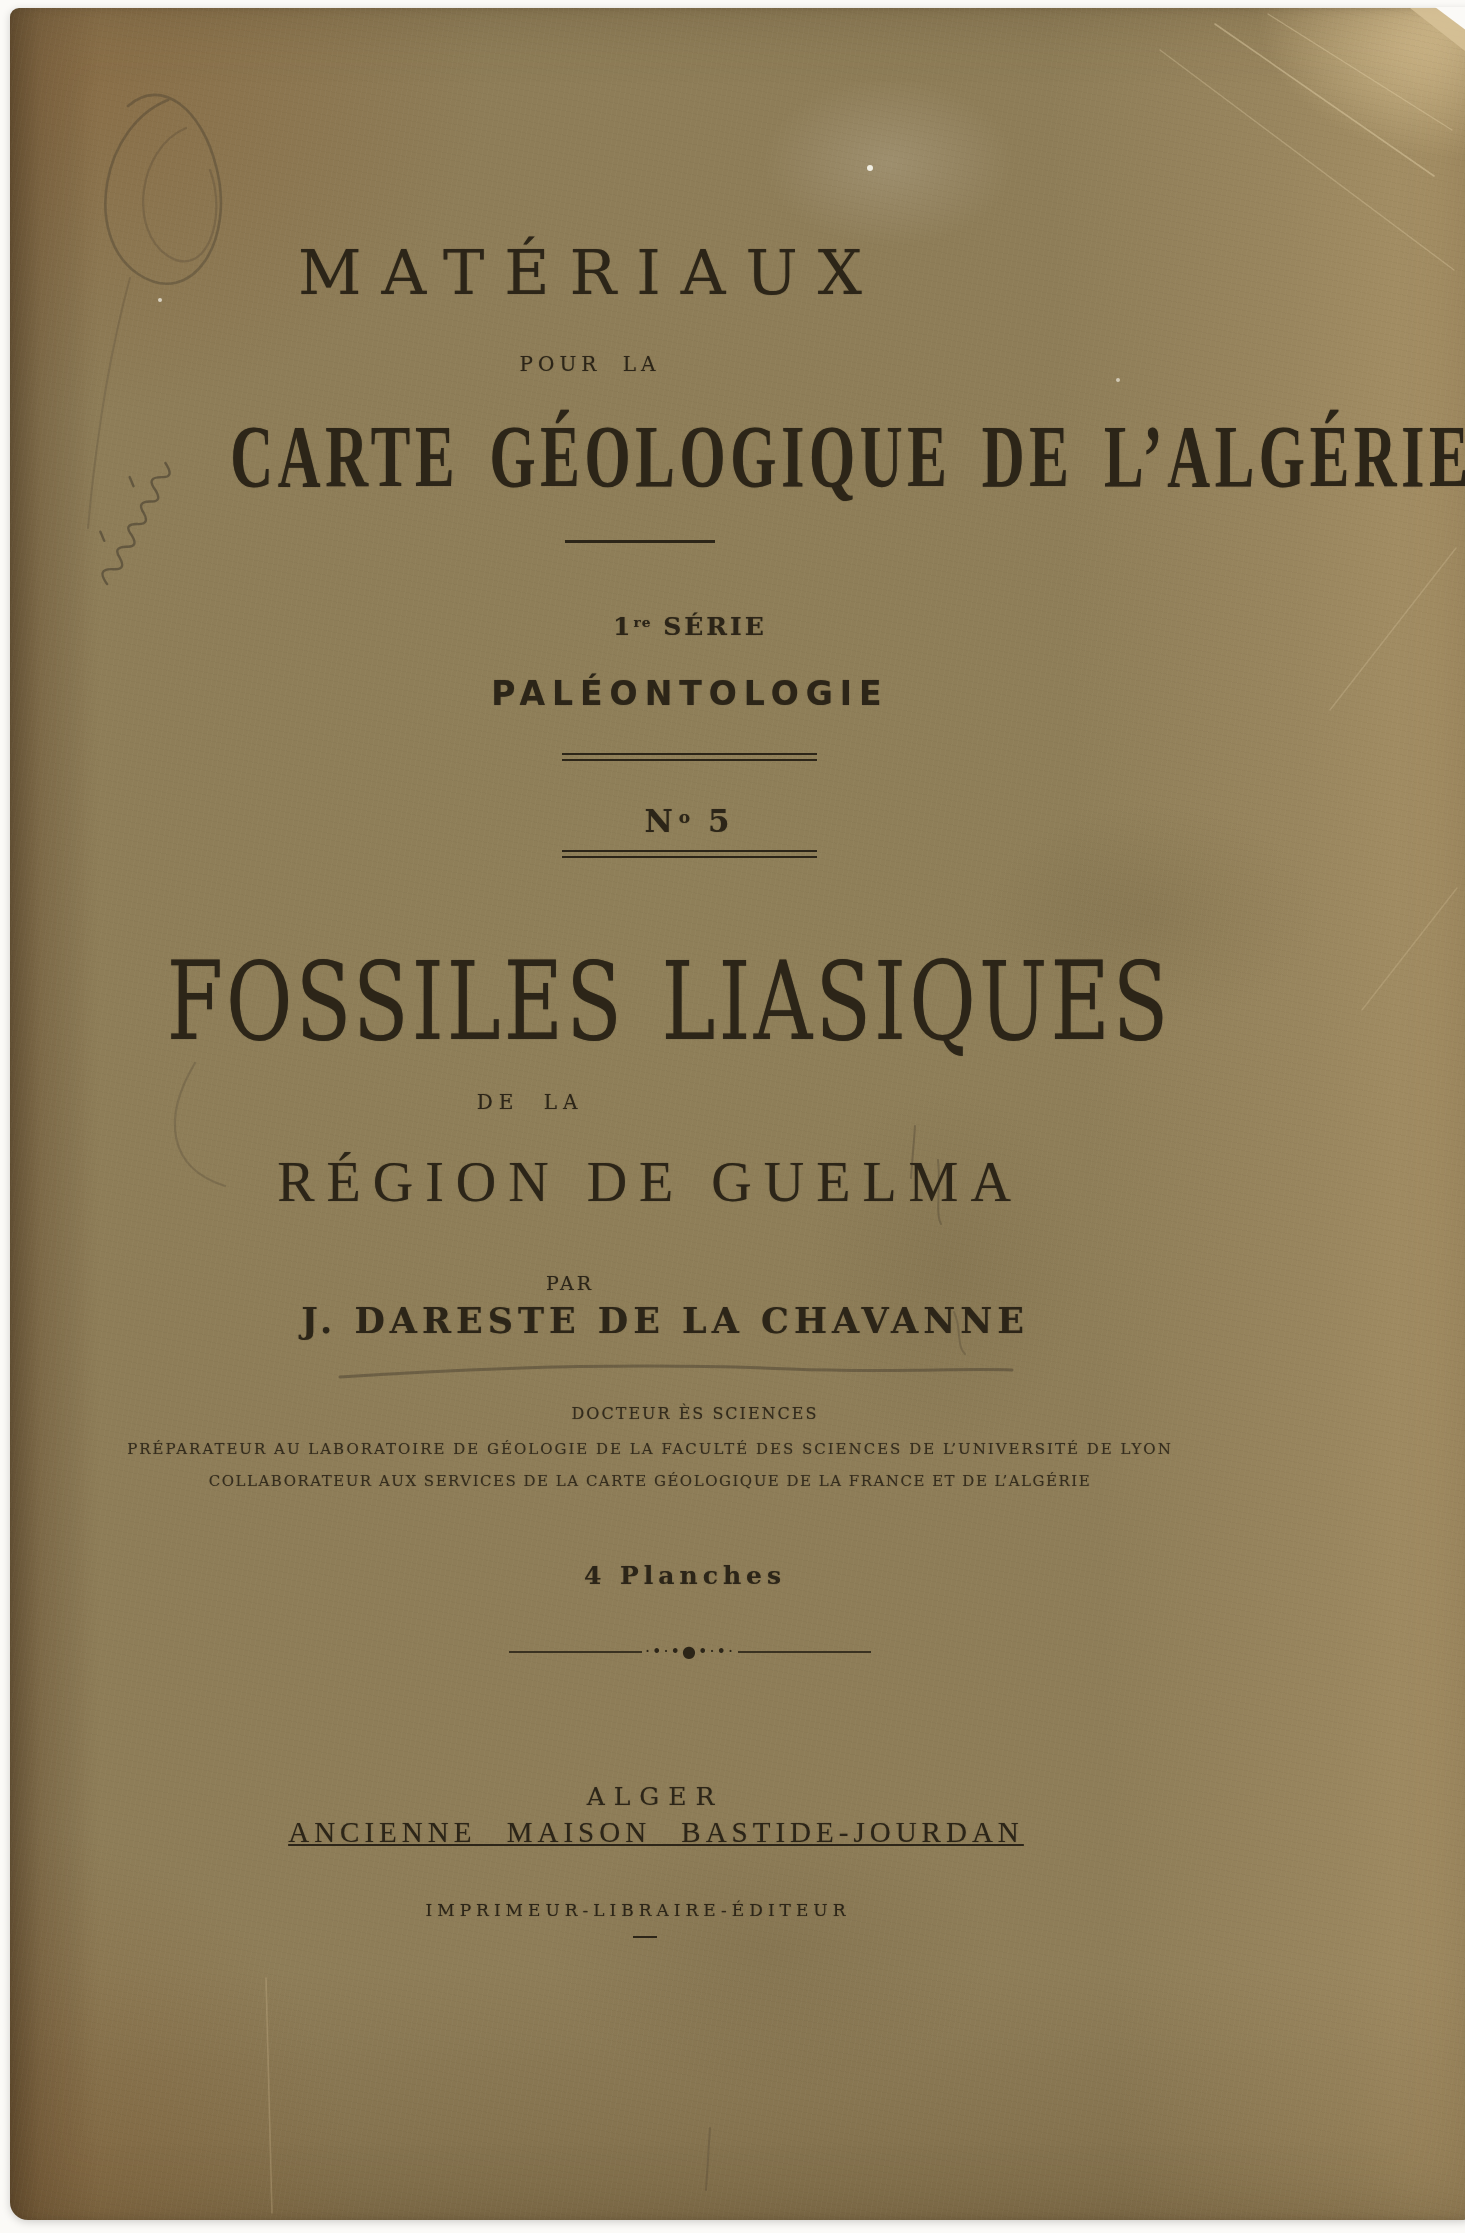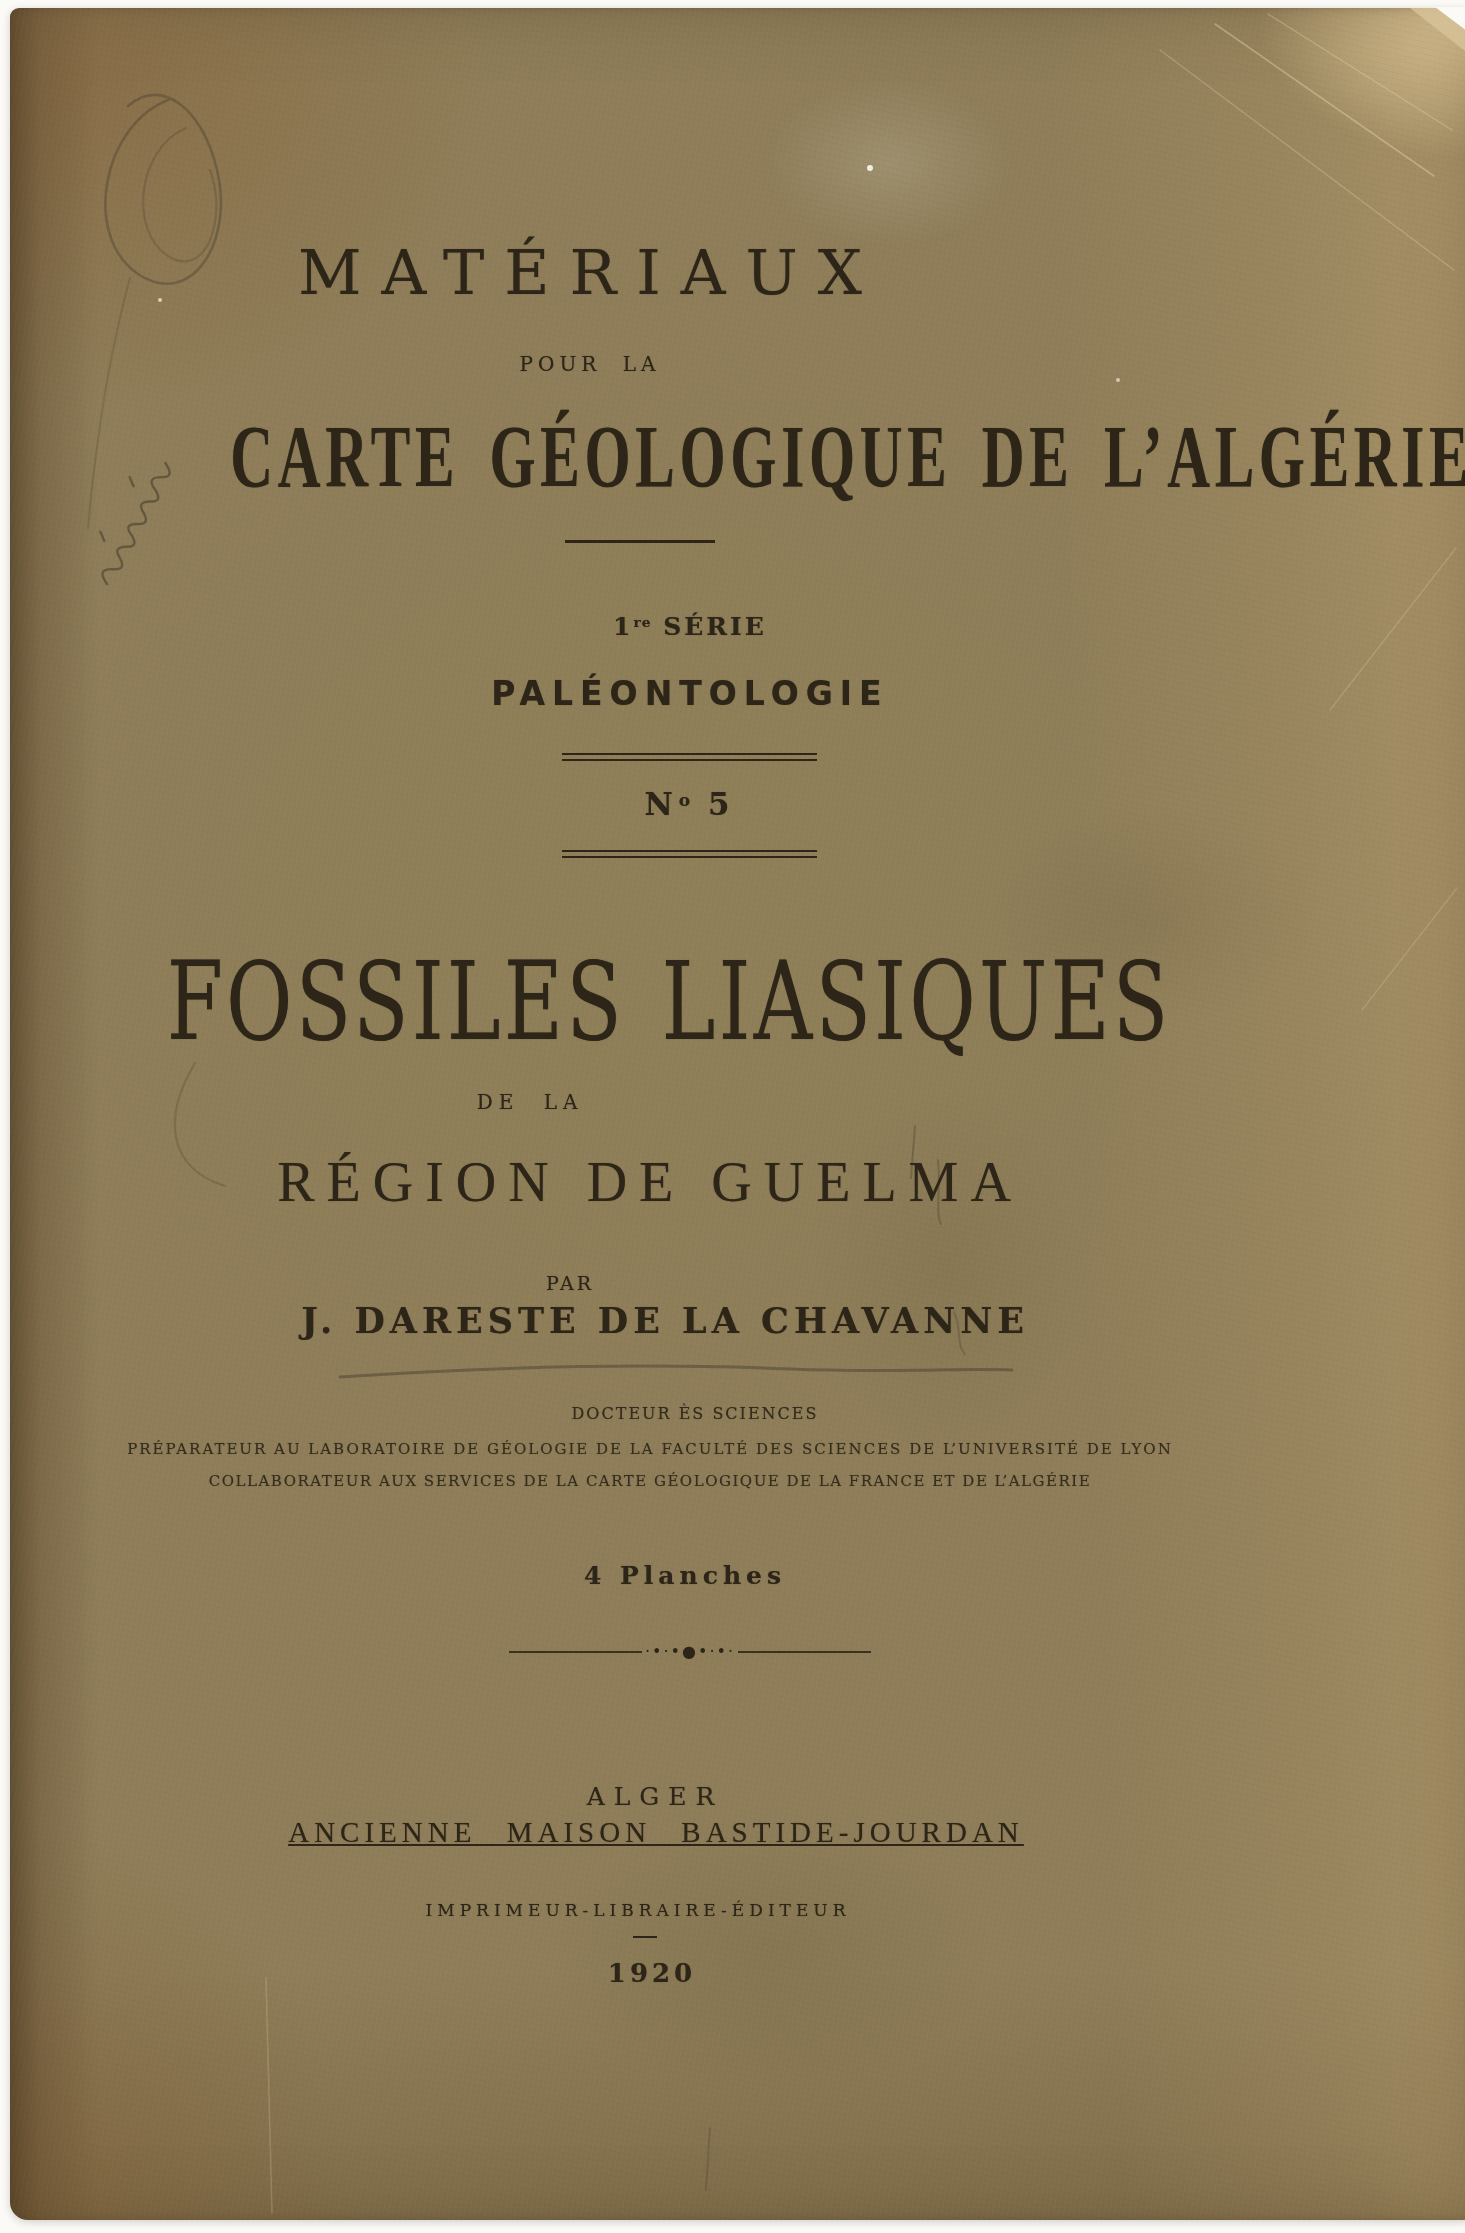--- a/index.html
+++ b/index.html
@@ -59,21 +59,21 @@
   .t-pourla{top:344px;font:400 20px "DejaVu Serif",serif;letter-spacing:5px;word-spacing:10px;transform:translateX(-60px);}
   .t-carte{top:398px;transform:translateX(25px);}
   .t-carte .stretch{font:700 76px "Liberation Serif",serif;letter-spacing:6px;word-spacing:14px;transform:scale(.78,1.16);}
   .rule-short{position:absolute;top:532px;left:50%;width:150px;height:3px;margin-left:-85px;background:var(--ink);}
   .t-serie{top:604px;font:700 25px "DejaVu Serif",serif;letter-spacing:3px;transform:translateX(40px);}
   .sup{font-size:.55em;vertical-align:.55em;letter-spacing:1px;}
   .t-paleo{top:666px;font:700 33px "DejaVu Sans",sans-serif;letter-spacing:7px;transform:translateX(40px);}
   .rule-double{position:absolute;left:50%;width:255px;height:4px;margin-left:-88px;
     border-top:2px solid var(--ink);border-bottom:2px solid var(--ink);}
   .rd-top{top:745px;} .rd-bottom{top:842px;}
-  .t-n5{top:778px;font:700 31px "DejaVu Serif",serif;letter-spacing:6px;transform:translateX(40px);}
+  .t-n5{top:795px;font:700 31px "DejaVu Serif",serif;letter-spacing:6px;transform:translateX(40px);}
   .t-fossiles{top:930px;transform:translateX(-5px);}
   .t-fossiles .stretch{font:400 104px "DejaVu Serif",serif;letter-spacing:4px;word-spacing:10px;transform:scale(.78,1.04);}
   .t-dela{top:1082px;font:400 20px "DejaVu Serif",serif;letter-spacing:6px;word-spacing:12px;transform:translateX(-120px);}
   .t-region{top:1142px;font:400 56px "Liberation Serif",serif;letter-spacing:12px;}
   .t-par{top:1264px;font:400 19px "DejaVu Serif",serif;letter-spacing:3px;transform:translateX(-80px);}
   .t-name{top:1292px;font:700 35px "DejaVu Serif",serif;letter-spacing:5px;transform:translateX(15px);}
   .t-cred1{top:1396px;font:400 16px "DejaVu Serif",serif;letter-spacing:2px;transform:translateX(45px);opacity:.92;}
   .t-cred2{top:1432px;font:400 15px "DejaVu Serif",serif;letter-spacing:2px;opacity:.9;}
   .t-cred3{top:1464px;font:400 15px "DejaVu Serif",serif;letter-spacing:1.5px;opacity:.9;}
   .t-planches{top:1553px;font:700 25px "DejaVu Serif",serif;letter-spacing:5px;transform:translateX(35px);}
@@ -193,16 +193,15 @@
 
     <div class="line t-alger">ALGER</div>
 
     <div class="line t-ancienne">ANCIENNE MAISON BASTIDE-JOURDAN</div>
 
 
     <div class="line t-imprimeur">IMPRIMEUR-LIBRAIRE-ÉDITEUR</div>
 
     <div class="dash"></div>
 
-    <div class="line t-year">1920</div>
 
   </div>
 </div>
 
 </body></html>

